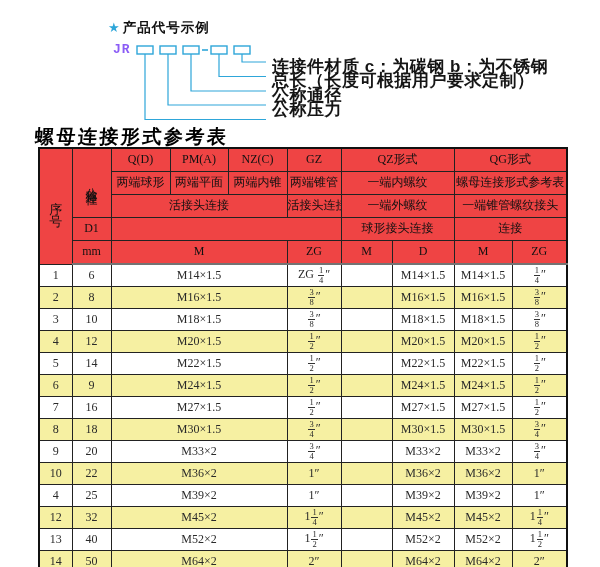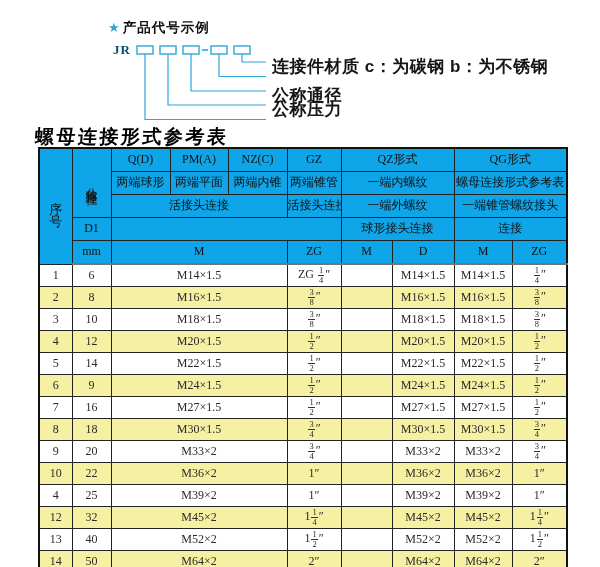--- a/index.html
+++ b/index.html
@@ -8,22 +8,22 @@
     font-family:"Liberation Serif","DejaVu Serif",serif;color:#1a1a1a;overflow:hidden;
   }
   
   .diag-svg{position:absolute;left:0;top:0;width:600px;height:135px;}
   .diag-title{
     position:absolute;left:108px;top:19px;font-family:"Liberation Sans","DejaVu Sans",sans-serif;
     font-size:13.5px;font-weight:700;color:#111;letter-spacing:1px;white-space:nowrap;
   }
   .diag-title .star{color:#2ea6d9;font-size:13px;margin-right:2px;}
   .diag-prefix{
-    position:absolute;left:113px;top:42px;font-family:Liberation Serif, serif;
-    font-size:13px;font-weight:700;color:#0c4a6e;letter-spacing:1px;
+    position:absolute;left:113px;top:42px;font-family:Liberation Mono, monospace;
+    font-size:13px;font-weight:700;color:#8b5cf6;letter-spacing:1px;
   }
   .diag-label{
     position:absolute;left:272px;font-family:"Liberation Sans","DejaVu Sans",sans-serif;
     font-size:17px;font-weight:700;color:#151515;white-space:nowrap;letter-spacing:0.5px;
   }
   .lbl0{top:55px;} .lbl1{top:69px;} .lbl2{top:84px;} .lbl3{top:98px;} .lbl4{top:112px;}
   
   .table-title{
     position:absolute;left:35px;top:124px;font-size:19px;font-weight:700;
     font-family:"Liberation Serif","DejaVu Serif",serif;color:#000;letter-spacing:2.5px;
@@ -31,21 +31,21 @@
   }
   
   table.ref{
     position:absolute;left:38px;top:147px;border-collapse:collapse;table-layout:fixed;
     width:528px;border:2px solid #111;
   }
   table.ref th, table.ref td{
     border:1px solid #222;padding:0;text-align:center;vertical-align:middle;
     font-weight:normal;overflow:hidden;white-space:nowrap;
   }
-  table.ref thead th{background:#0ea5e9;font-size:12px;color:#111;height:22px;line-height:1.1;}
+  table.ref thead th{background:#ef4444;font-size:12px;color:#111;height:22px;line-height:1.1;}
   table.ref thead tr:last-child th{border-bottom:2px solid #737373;}
   table.ref tbody td{height:21px;font-size:12px;color:#2a2a2a;background:#ffffff;}
   table.ref tbody tr.alt td{background:#f6f0a2;}
   .vtext{
     display:inline-block;writing-mode:vertical-lr;text-orientation:upright;
     font-size:13px;letter-spacing:14px;line-height:1;
   }
   .vtext.compact{font-size:12px;letter-spacing:2px;}
   
   .fr{
@@ -80,20 +80,21 @@
       <polyline points="145,54 145,119.5 266,119.5"></polyline>
     </g>
   </svg>
 
   <div class="diag-title">
     <span class="star">★</span><span>产品代号示例</span>
   </div>
   <div class="diag-prefix">JR</div>
 
   <div class="diag-label lbl0">连接件材质  c：为碳钢  b：为不锈钢</div>
+  <div class="diag-label lbl1">总长（长度可根据用户要求定制）</div>
   <div class="diag-label lbl2">公称通径</div>
   <div class="diag-label lbl3">公称压力</div>
 
   <div class="table-title">螺母连接形式参考表</div>
 
   <table class="ref">
     <colgroup>
       <col style="width:33px">
         <col style="width:39px">
       <col style="width:59px">

